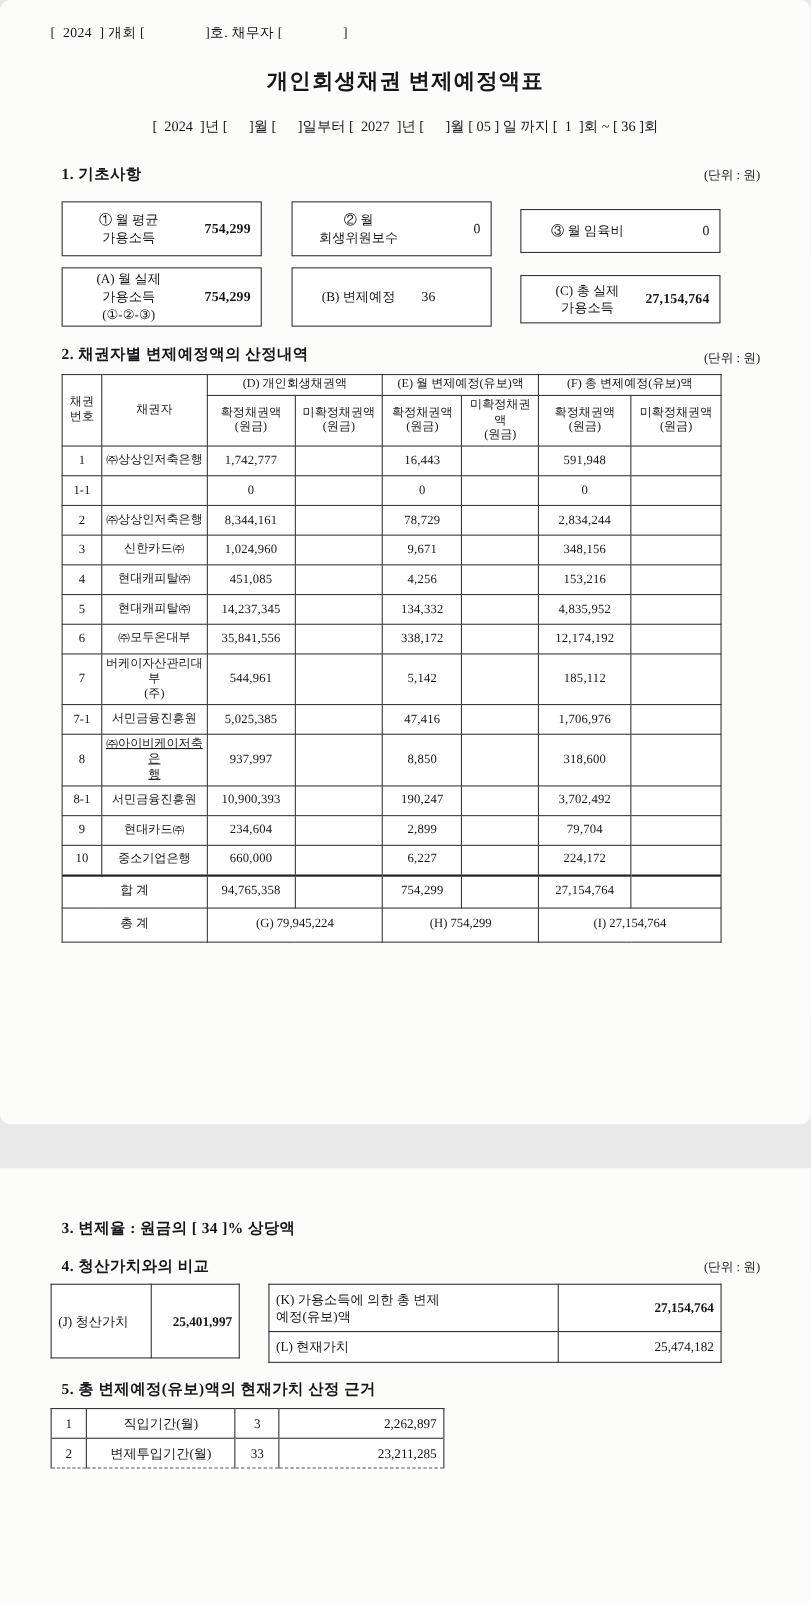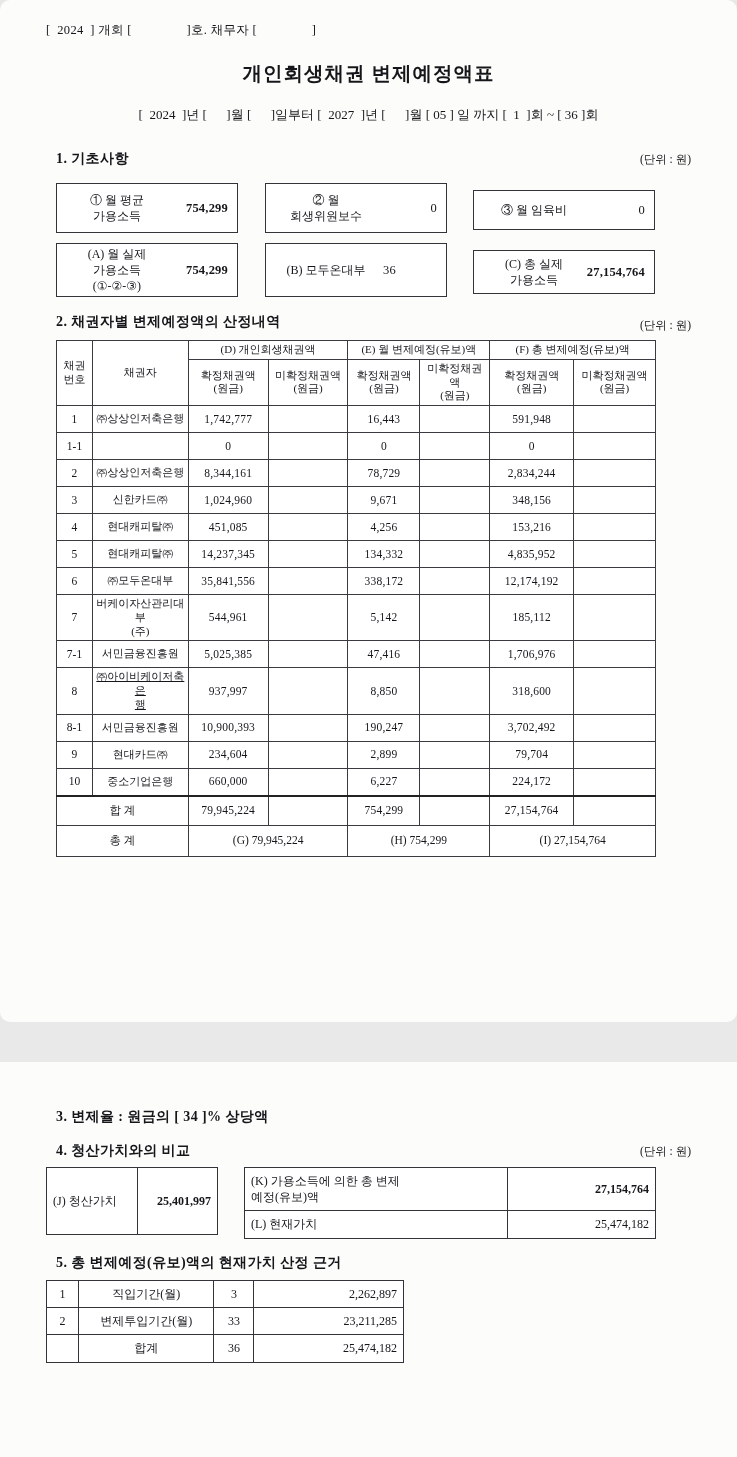--- a/index.html
+++ b/index.html
@@ -150,21 +150,21 @@
     <span class="val">0</span>
   </div>
 
   <div class="box" style="top:243px; left:56px; width:182px; height:54px;">
     <span class="lbl">(A) 월 실제
 가용소득
 (①-②-③)</span>
     <span class="val">754,299</span>
   </div>
   <div class="box plain" style="top:243px; left:265px; width:182px; height:54px;">
-    <span class="lbl" style="top:50%;">(B) 모두온대부</span>
+    <span class="lbl" style="top:50%;">(B) 변제예정</span>
     <span class="val" style="right:50px;">36</span>
   </div>
   <div class="box" style="top:250px; left:473px; width:182px; height:44px;">
     <span class="lbl">(C) 총 실제
 가용소득</span>
     <span class="val">27,154,764</span>
   </div>
 
   <div class="sec-title" style="top:313px; left:56px;">2. 채권자별 변제예정액의 산정내역</div>
   <div class="unit" style="top:318px;">(단위 : 원)</div>
@@ -332,21 +332,21 @@
           <td class="name" style="white-space: pre-line; height: 22px;">중소기업은행</td>
           <td class="num" style="white-space: pre-line; height: 22px;">660,000</td>
           <td class="num" style="white-space: pre-line; height: 22px;"></td>
           <td class="num light" style="white-space: pre-line; height: 22px;">6,227</td>
           <td class="num" style="white-space: pre-line; height: 22px;"></td>
           <td class="num light" style="white-space: pre-line; height: 22px;">224,172</td>
           <td class="num" style="white-space: pre-line; height: 22px;"></td>
         </tr>
         <tr class="sum">
           <td colspan="2" style="height: 24px;">합 계</td>
-          <td class="num">79,945,224</td>
+          <td class="num">94,765,358</td>
           <td class="num"></td>
           <td class="num">754,299</td>
           <td class="num"></td>
           <td class="num">27,154,764</td>
           <td class="num"></td>
         </tr>
         <tr class="total">
           <td colspan="2" style="height: 26px;">총 계</td>
           <td colspan="2">(G) 79,945,224</td>
           <td colspan="2">(H) 754,299</td>
@@ -402,21 +402,15 @@
           <td class="tc" style="border-bottom: 1px dashed rgb(85, 85, 85);">직입기간(월)</td>
           <td class="tc" style="border-bottom: 1px dashed rgb(85, 85, 85);">3</td>
           <td class="tr" style="border-bottom: 1px dashed rgb(85, 85, 85);">2,262,897</td>
         </tr>
         <tr>
           <td class="tc" style="border-bottom: 1px dashed rgb(85, 85, 85);">2</td>
           <td class="tc" style="border-bottom: 1px dashed rgb(85, 85, 85);">변제투입기간(월)</td>
           <td class="tc" style="border-bottom: 1px dashed rgb(85, 85, 85);">33</td>
           <td class="tr" style="border-bottom: 1px dashed rgb(85, 85, 85);">23,211,285</td>
         </tr>
-        <tr>
-          <td class="tc"></td>
-          <td class="tc">합계</td>
-          <td class="tc">36</td>
-          <td class="tr">25,474,182</td>
-        </tr>
       </tbody>
   </table>
 </div>
 
 </body></html>

